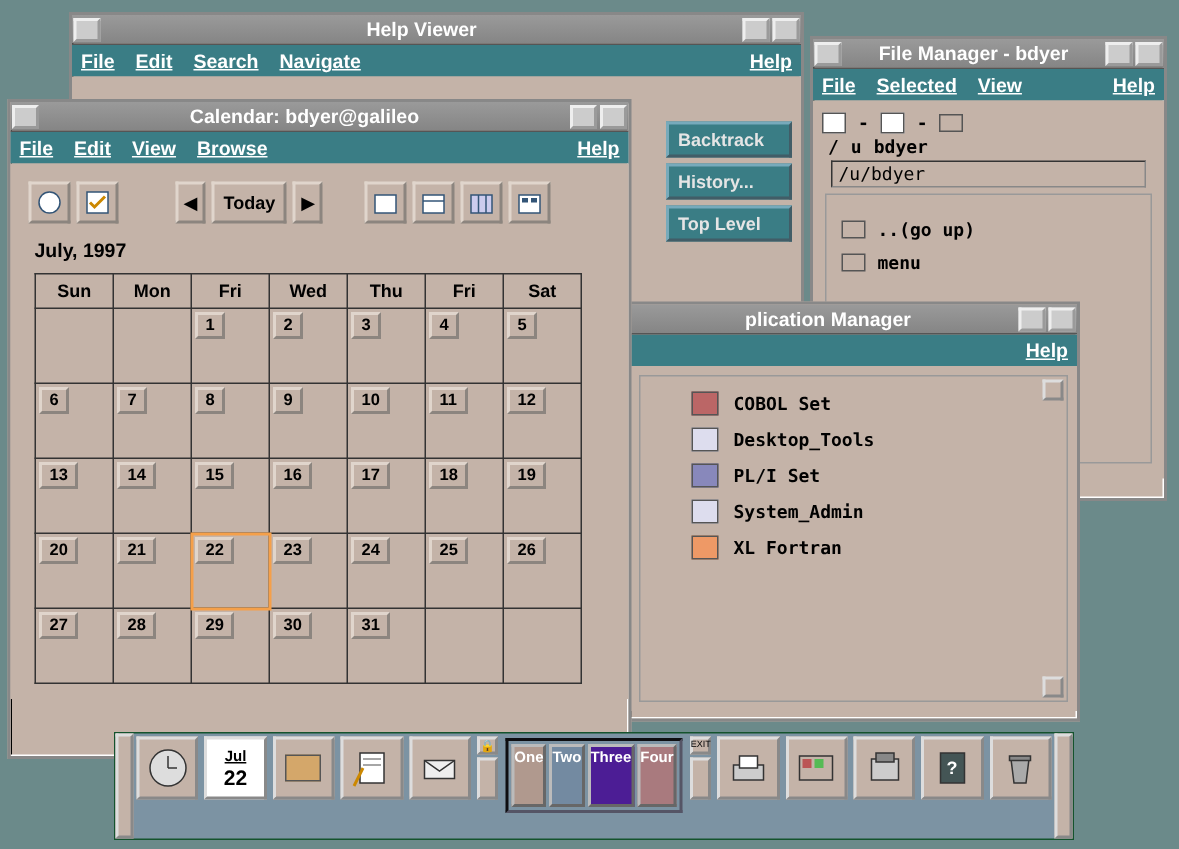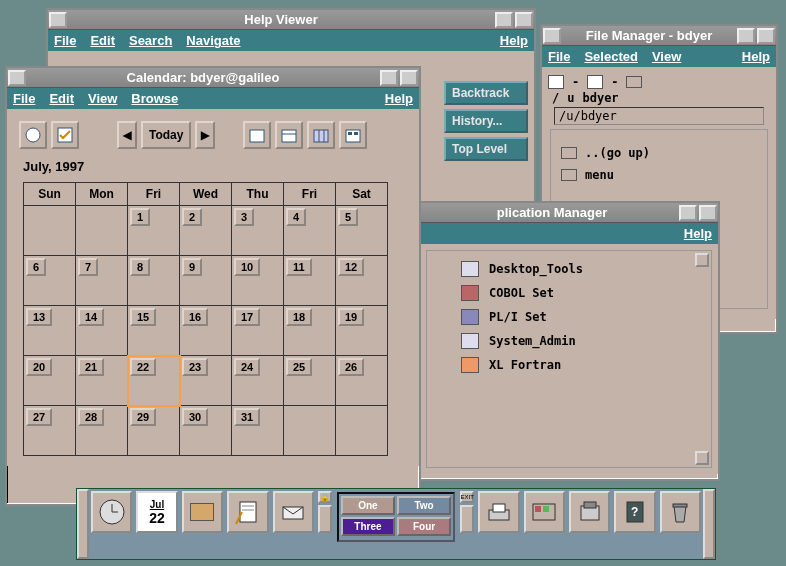--- a/index.html
+++ b/index.html
@@ -107,21 +107,21 @@
   }
   .frontpanel .edge {
     width:12px; height:100%; background:#c4b3a8; border:2px outset #ddd;
   }
   .frontpanel .slot {
     width:42px; height:42px; margin:2px; background:#c4b3a8; border:2px outset #ddd;
     display:flex; align-items:center; justify-content:center; font-size:10px;
   }
   .frontpanel .center {
     width:120px; height:50px; margin:3px;
-    display:flex; flex-direction:column; gap:2px;
+    display:flex; gap:2px;
     border:2px inset #556;
     background:#7c93a3; padding:2px;
   }
   .ws-row {display:flex; gap:2px;}
   .ws-btn { flex:1; border:2px outset #bbb; font-size:10px; font-weight:bold; text-align:center; padding:2px 0; color:#fff;}
   .ws-one{background:#b0998e;} .ws-two{background:#738aa1;} .ws-three{background:#4c1d95;} .ws-four{background:#a97a7e;}
   .lock { width:14px; height:12px; background:#c4b3a8; border:2px outset #ddd; font-size:8px; display:flex;align-items:center;justify-content:center;}
   .mini-svg { width:28px; height:28px;}
 </style>
 </head>
@@ -197,26 +197,26 @@
     <div class="ctrl"></div>
   </div>
   <div class="menubar">
     <span class="help">Help</span>
   </div>
   <div class="panel">
     <div style="border:1px solid #999; padding:6px 4px 6px 14px; height:218px; position:relative;">
       <div style="position:absolute; right:2px; top:2px; width:14px; height:14px; background:#c4b3a8; border:2px outset #ddd;"></div>
       <div style="position:absolute; right:2px; bottom:2px; width:14px; height:14px; background:#c4b3a8; border:2px outset #ddd;"></div>
       <div class="app-row">
+          <span class="app-icon" style="background:#b66;"></span>
+          <span>COBOL Set</span>
+        </div>
+      <div class="app-row">
           <span class="app-icon"></span>
           <span>Desktop_Tools</span>
-        </div>
-      <div class="app-row">
-          <span class="app-icon" style="background:#b66;"></span>
-          <span>COBOL Set</span>
         </div>
       <div class="app-row">
           <span class="app-icon" style="background:#88b;"></span>
           <span>PL/I Set</span>
         </div>
       <div class="app-row">
           <span class="app-icon"></span>
           <span>System_Admin</span>
         </div>
       <div class="app-row">

